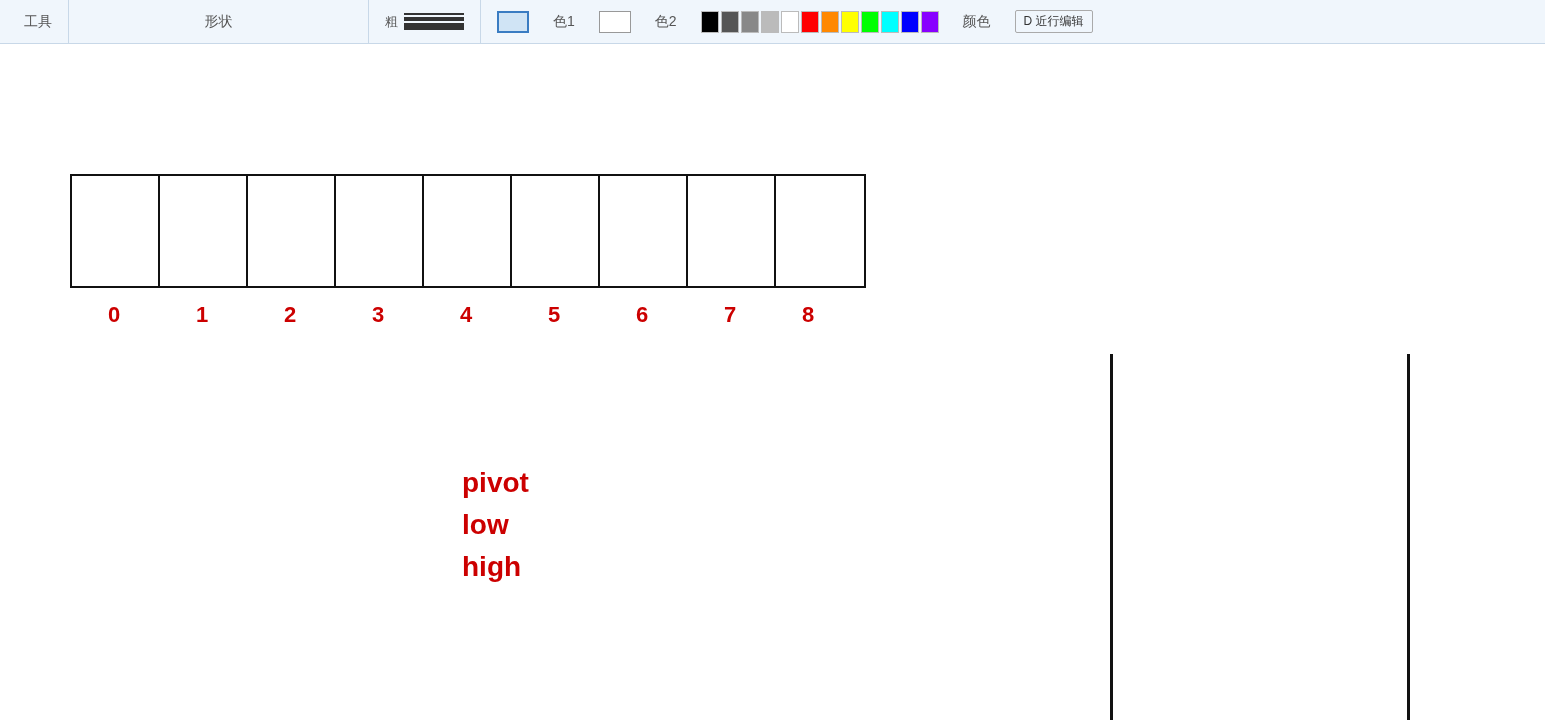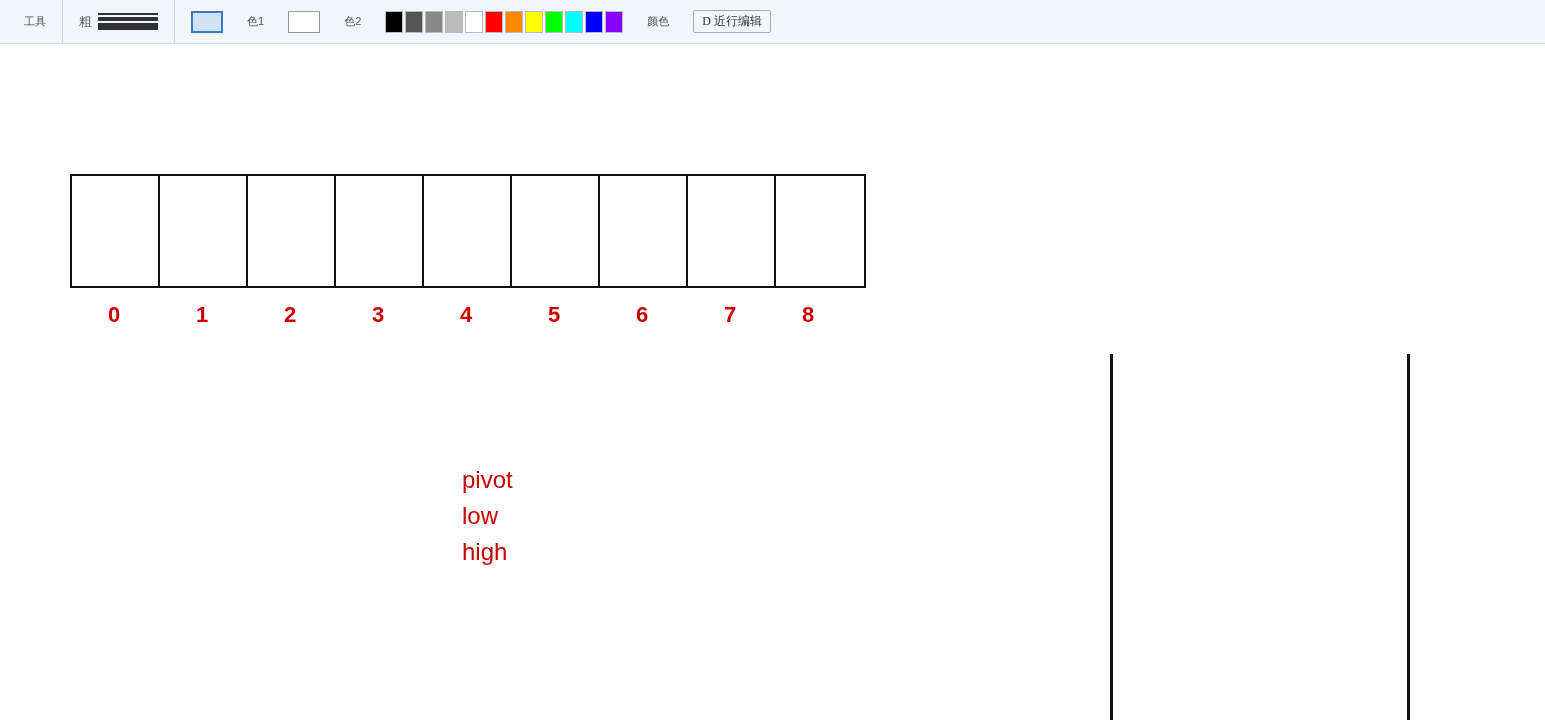--- a/index.html
+++ b/index.html
@@ -29,32 +29,31 @@
       border-right: 1px solid #c8d8e8;
     }
 
     .toolbar-section:last-child {
       border-right: none;
       flex: 1;
     }
 
     .toolbar-label {
       color: #555;
-      font-size: 11px;
+      font-size: 14px;
     }
 
     .toolbar-btn {
       background: none;
       border: 1px solid #aaa;
       border-radius: 2px;
       padding: 2px 8px;
       font-size: 12px;
       cursor: pointer;
       color: #333;
-      font-family: Liberation Serif, serif;
     }
 
     .toolbar-color-box {
       width: 32px;
       height: 22px;
       border: 1px solid #999;
       display: inline-block;
       cursor: pointer;
     }
 
@@ -139,22 +138,22 @@
 
     
     .labels-container {
       position: absolute;
       top: 418px;
       left: 462px;
     }
 
     .label-text {
       color: #cc0000;
-      font-size: 24px;
-      font-weight: normal;
+      font-size: 28px;
+      font-weight: bold;
       line-height: 1.5;
     }
 
     
     .bracket-shape {
       position: absolute;
       top: 310px;
       right: 135px;
       width: 300px;
       height: 390px;
@@ -177,20 +176,23 @@
       height: 390px;
       background: #111;
     }
   </style>
 </head>
 <body>
 
 <div class="toolbar">
   <div class="toolbar-section">
     <span class="toolbar-label">工具</span>
+  </div>
+  <div class="toolbar-section" style="min-width:300px; justify-content:center;">
+    <span class="toolbar-label">形状</span>
   </div>
   <div class="toolbar-section" style="gap:6px;">
     <span class="toolbar-label" style="font-size:13px; color:#555;">粗</span>
     <div style="display:flex; flex-direction:column; gap:2px;">
       <div style="width:60px; height:2px; background:#333; cursor:pointer;"></div>
       <div style="width:60px; height:4px; background:#333; cursor:pointer;"></div>
       <div style="width:60px; height:7px; background:#333; cursor:pointer;"></div>
     </div>
   </div>
   <div class="toolbar-section" style="gap:24px;">

